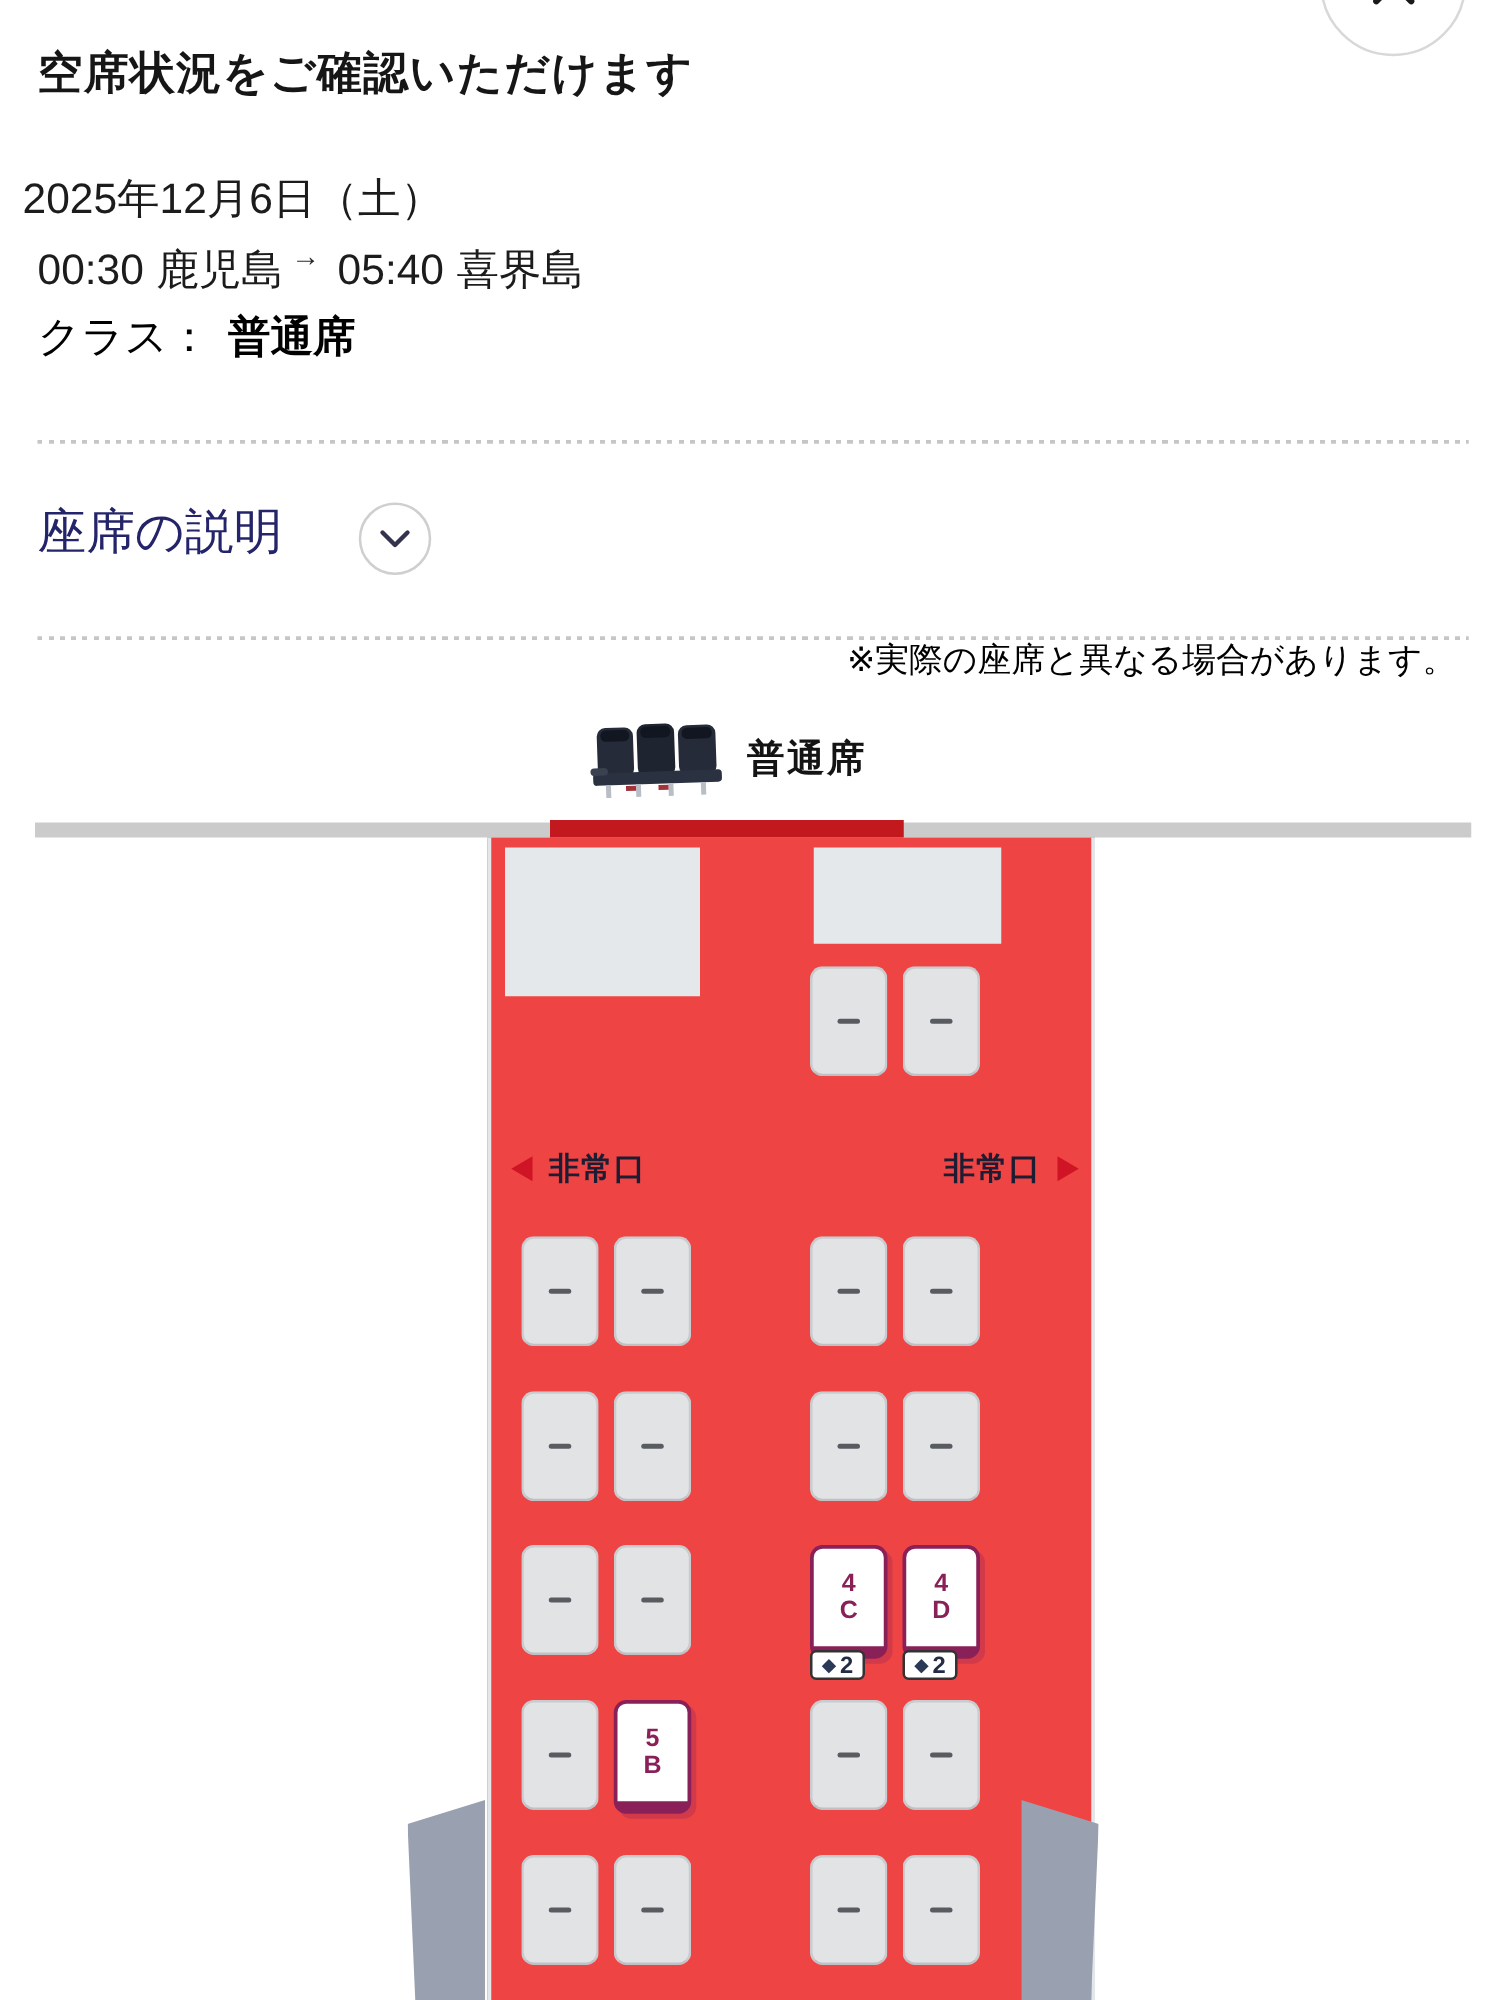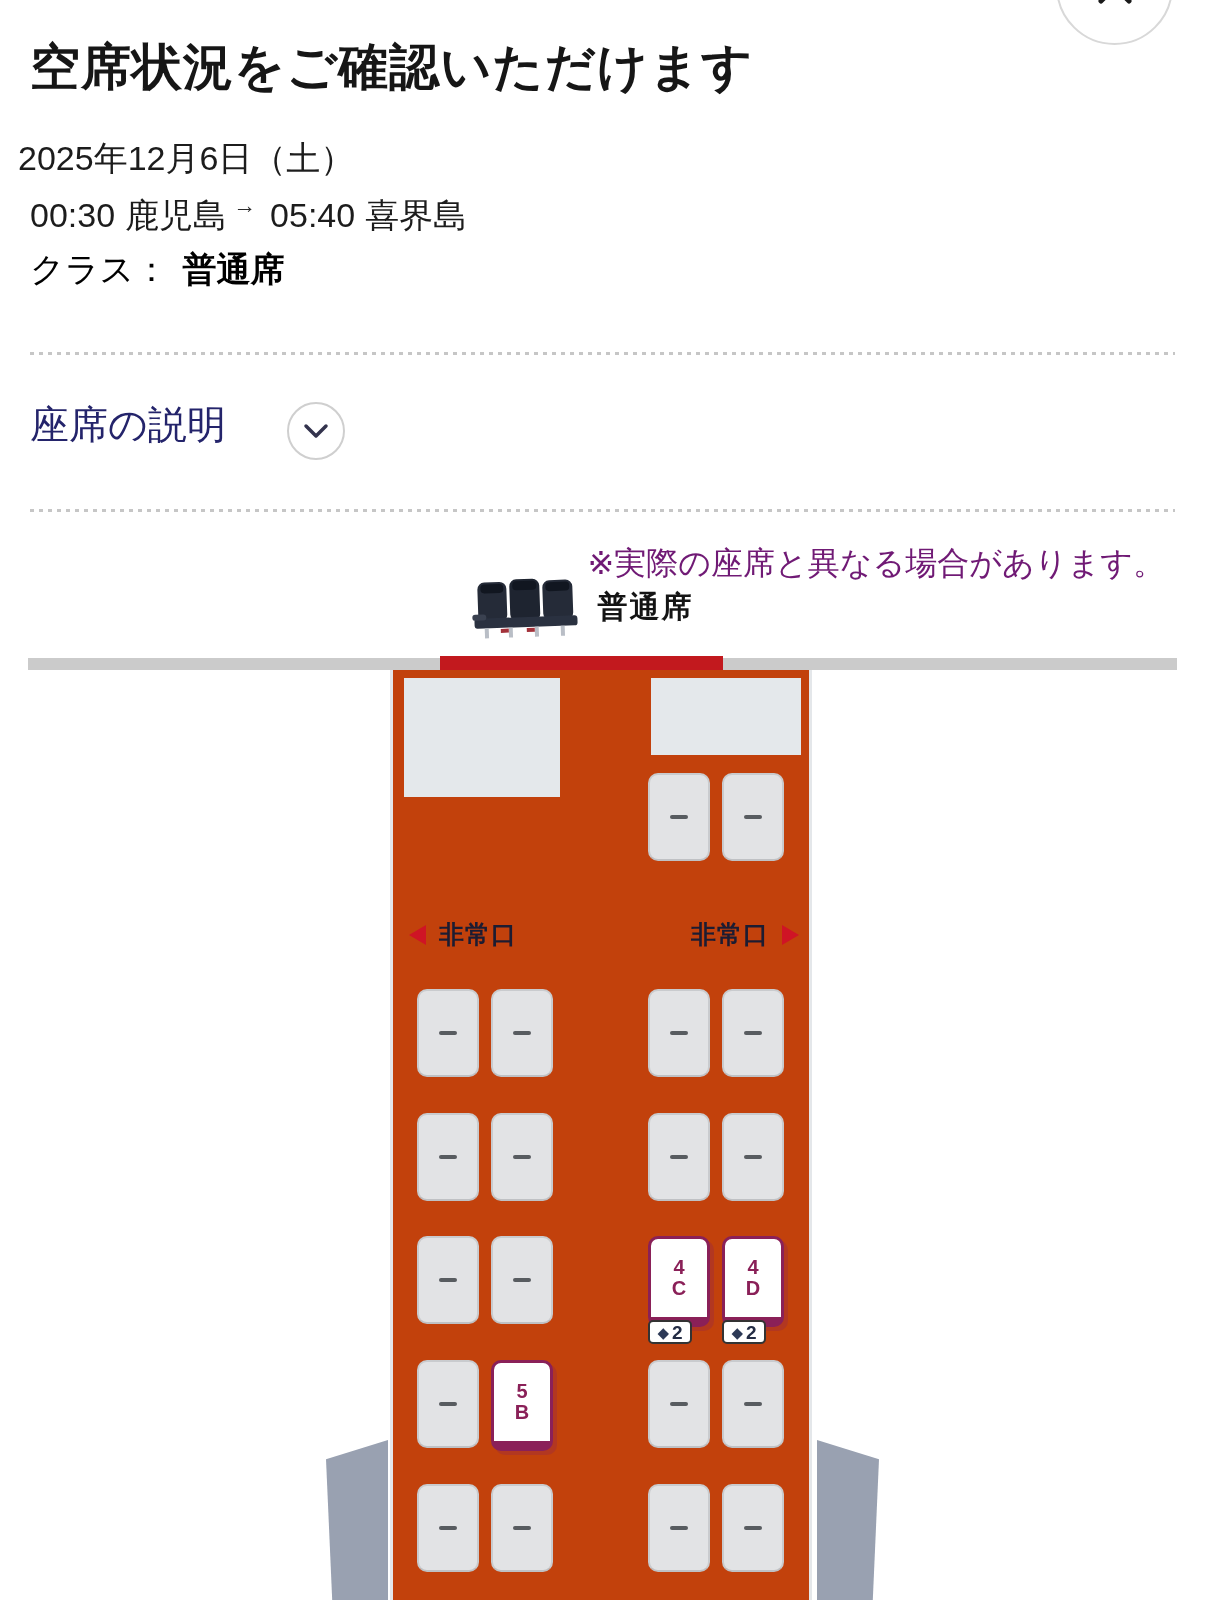--- a/index.html
+++ b/index.html
@@ -9,51 +9,51 @@
     font-family:"Liberation Sans","DejaVu Sans",sans-serif;
     color:#1a1a1a;
   }
 
   
   .close-btn {
     position:absolute; left:1056px; top:-72px; width:117px; height:117px;
     border-radius:50%; background:#ffffff; border:2px solid #d8d8d8;
     display:flex; align-items:center; justify-content:center; cursor:pointer; z-index:30;
   }
-  .page-title { position:absolute; left:30px; top:34px; font-size:50px; font-weight:700; color:#161616; letter-spacing:1px; }
+  .page-title { position:absolute; left:30px; top:34px; font-size:36px; font-weight:700; color:#161616; letter-spacing:1px; }
   .flight-date { position:absolute; left:18px; top:136px; font-size:34px; color:#1c1c1c; }
   .flight-route { position:absolute; left:30px; top:192px; font-size:34px; color:#1c1c1c; }
   .flight-route .city { margin-left:10px; }
   .route-arrow { font-size:23px; color:#2a2a2a; vertical-align:14px; margin:0 14px 0 6px; }
   .class-line { position:absolute; left:30px; top:247px; font-size:34px; color:#000000; }
   .class-value { font-weight:700; margin-left:14px; }
 
   .divider { position:absolute; left:30px; width:1145px; height:3px;
     background:repeating-linear-gradient(90deg,#c6c6c6 0 4px,transparent 4px 9px); }
   .d1 { top:352px; } .d2 { top:509px; }
 
   .legend-label { position:absolute; left:30px; top:398px; font-size:39px; color:#24246b; }
   .chevron-btn {
     position:absolute; left:287px; top:402px; width:58px; height:58px; border-radius:50%;
     background:#fff; border:2px solid #cfcfcf; display:flex; align-items:center; justify-content:center; cursor:pointer;
   }
 
-  .disclaimer { position:absolute; right:40px; top:542px; font-size:32px; color:#701a75; }
+  .disclaimer { position:absolute; right:40px; top:510px; font-size:27px; color:#000000; }
 
   
   .tab { position:absolute; left:440px; top:562px; width:283px; height:90px;
     display:flex; align-items:center; justify-content:center; gap:16px; cursor:pointer; }
   .tab-label { font-size:30px; font-weight:700; color:#141414; letter-spacing:2px; }
   .tab-track { position:absolute; left:28px; top:658px; width:1149px; height:12px; background:#cbcbcb; }
   .tab-indicator { position:absolute; left:440px; top:656px; width:283px; height:14px; background:#c2191e; z-index:2; }
 
   
   .fuselage {
-    position:absolute; left:390px; top:670px; width:422px; height:930px;
-    background:#c2410c; border-left:3px solid #e4e7ea; border-right:3px solid #e4e7ea;
+    position:absolute; left:390px; top:670px; width:486px; height:930px;
+    background:#ef4444; border-left:3px solid #e4e7ea; border-right:3px solid #e4e7ea;
   }
   .galley { position:absolute; background:#e4e8eb; }
   .galley-left  { left:11px;  top:8px; width:156px; height:119px; }
   .galley-right { left:258px; top:8px; width:150px; height:77px; }
 
   .seat { position:absolute; width:62px; height:88px; border-radius:10px;
     display:flex; flex-direction:column; align-items:center; justify-content:center; }
   .seat.gray { background:#e2e3e5; border:2px solid #c9cbce; border-bottom-color:#bfc1c4; }
   .dash { width:18px; height:4px; border-radius:2px; background:#585c60; }
 

